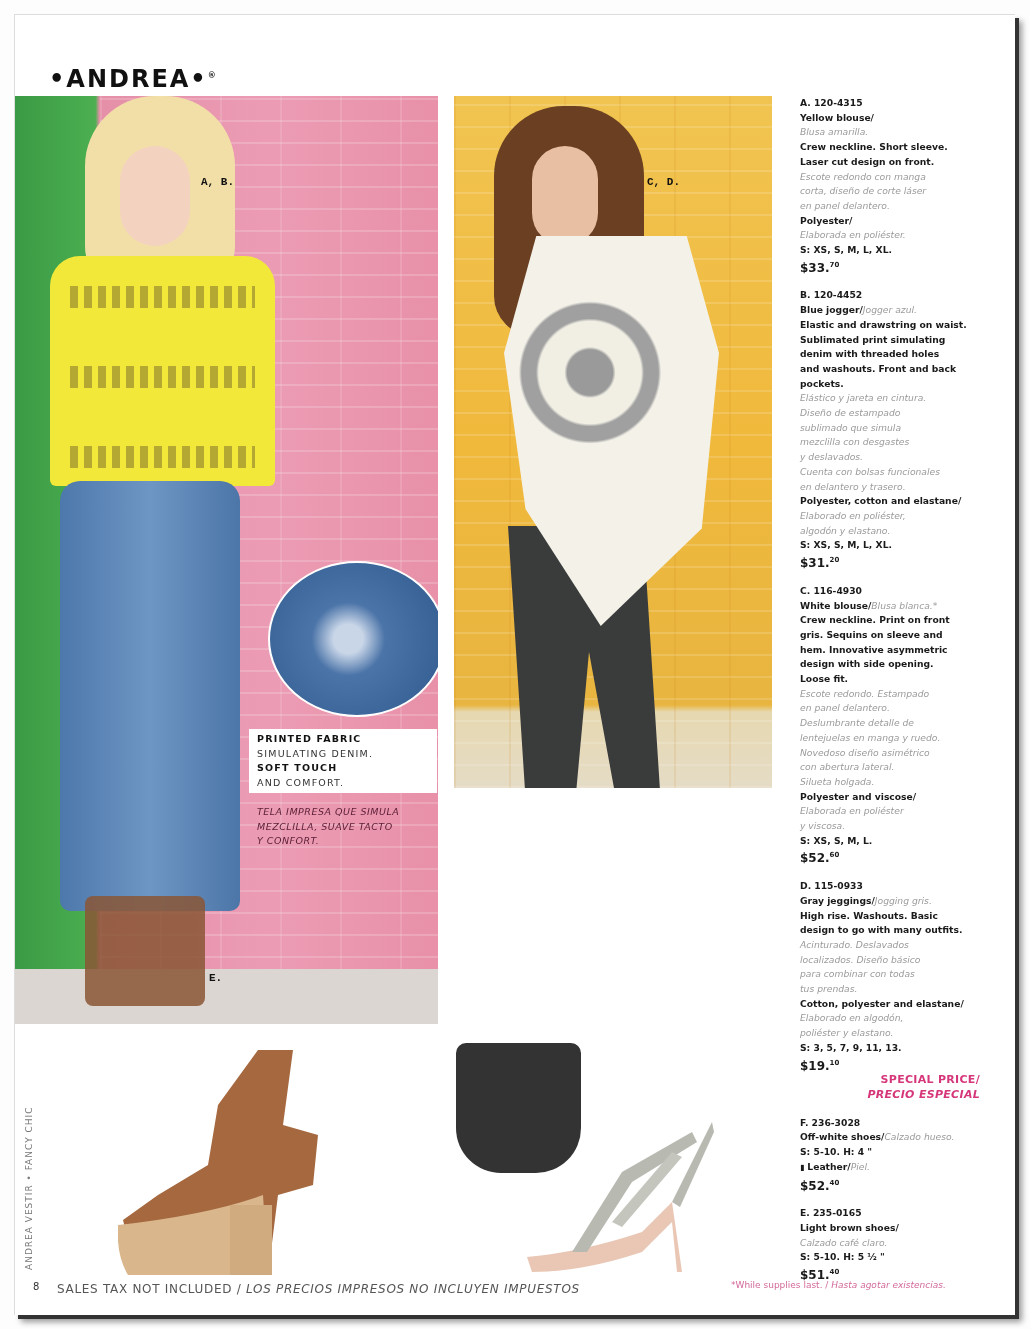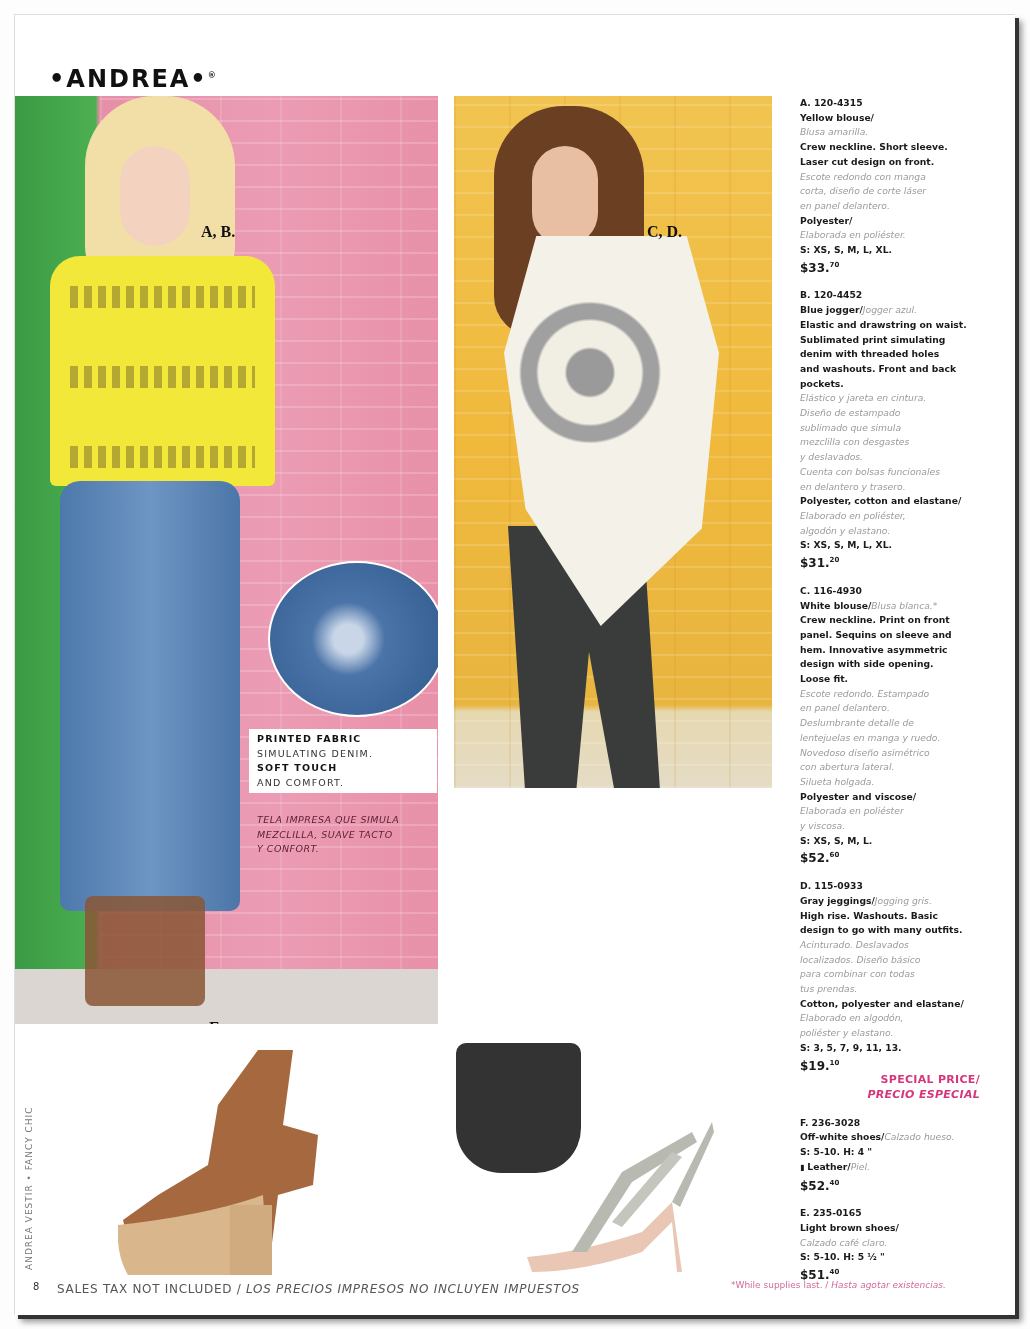--- a/index.html
+++ b/index.html
@@ -37,26 +37,26 @@
   .fig-shoes-a { position:absolute; left:70px; top:800px; width:120px; height:110px; background:#8a5635; border-radius: 8px; opacity:0.85; }
   .denim-circle { position:absolute; left:253px; top:465px; width:174px; height:152px; border-radius:50%;
     background: radial-gradient(circle at 45% 50%, #c9d6e8 0 12%, #4b74a8 30%, #2f5a8d 100%); border: 2px solid #fff; }
   .fig-hair-c { position:absolute; left:40px; top:10px; width:150px; height:230px; background:#6a3f22; border-radius: 70px 70px 40px 40px; }
   .fig-face-c { position:absolute; left:78px; top:50px; width:66px; height:100px; background:#e9bfa3; border-radius:36px; }
   .fig-top-c { position:absolute; left:50px; top:140px; width:215px; height:390px;
     background: radial-gradient(circle at 40% 35%, #9a9a9a 0 8%, #f1efe4 9% 18%, #a0a0a0 19% 24%, #f3f1e8 25%);
     clip-path: polygon(15% 0, 85% 0, 100% 30%, 92% 75%, 45% 100%, 10% 70%, 0 30%); }
   .fig-legs-c { position:absolute; left:45px; top:430px; width:180px; height:420px; background:#3a3c3c;
     clip-path: polygon(5% 0, 80% 0, 95% 100%, 80% 100%, 50% 30%, 35% 100%, 20% 100%); }
-  .letter { position:absolute; font-family: Liberation Serif, serif; font-weight:bold; font-size:16px; color:#111;margin-top:47px; }
+  .letter { position:absolute; font-family: Liberation Mono, monospace; font-weight:bold; font-size:11px; color:#111; }
   
   .callout { position:absolute; left:249px; top:729px; width:188px; font-size:9.5px; letter-spacing:1.2px; }
   .callout .box { background:#fff; padding:3px 6px 3px 8px; line-height:14.5px; color:#333; }
   .callout .box b { color:#111; }
-  .callout .es { padding:20px 8px; line-height:14.5px; font-style:italic; color:#5a1e35; font-size:9.5px; letter-spacing:0.5px; }
+  .callout .es { padding:12px 8px; line-height:14.5px; font-style:italic; color:#5a1e35; font-size:9.5px; letter-spacing:0.5px; }
   
   .prod-shoe-e { position:absolute; left:118px; top:1045px; width:205px; height:230px; }
   .prod-shorts { position:absolute; left:456px; top:1043px; width:125px; height:130px; background:#333; border-radius: 10px 10px 45px 45px; }
   .prod-shoe-f { position:absolute; left:522px; top:1112px; width:192px; height:162px; }
   
   .desc { position:absolute; left:800px; top:96px; width:180px; font-family: "DejaVu Sans", sans-serif; font-size:9.2px; line-height:14.7px; color:#1a1a1a; }
   .desc .item { margin-bottom:13px; }
   .desc .code { font-weight:bold; }
   .desc .en { font-weight:bold; }
   .desc .es { color:#9a9a9a; font-style:italic; font-weight:normal; }
@@ -173,21 +173,21 @@
     <div class="es">Elaborado en poliéster,</div>
     <div class="es">algodón y elastano.</div>
     <div class="en">S: XS, S, M, L, XL.</div>
     <div class="price"><span>$31.</span><sup>20</sup></div>
   </div>
 
   <div class="item">
     <div class="code">C. 116-4930</div>
     <div><span class="en">White blouse/</span><span class="es">Blusa blanca.*</span></div>
     <div class="en">Crew neckline. Print on front</div>
-    <div class="en">panel. Sequins on sleeve and</div>
+    <div class="en">gris. Sequins on sleeve and</div>
     <div class="en">hem. Innovative asymmetric</div>
     <div class="en">design with side opening.</div>
     <div class="en">Loose fit.</div>
     <div class="es">Escote redondo. Estampado</div>
     <div class="es">en panel delantero.</div>
     <div class="es">Deslumbrante detalle de</div>
     <div class="es">lentejuelas en manga y ruedo.</div>
     <div class="es">Novedoso diseño asimétrico</div>
     <div class="es">con abertura lateral.</div>
     <div class="es">Silueta holgada.</div>

